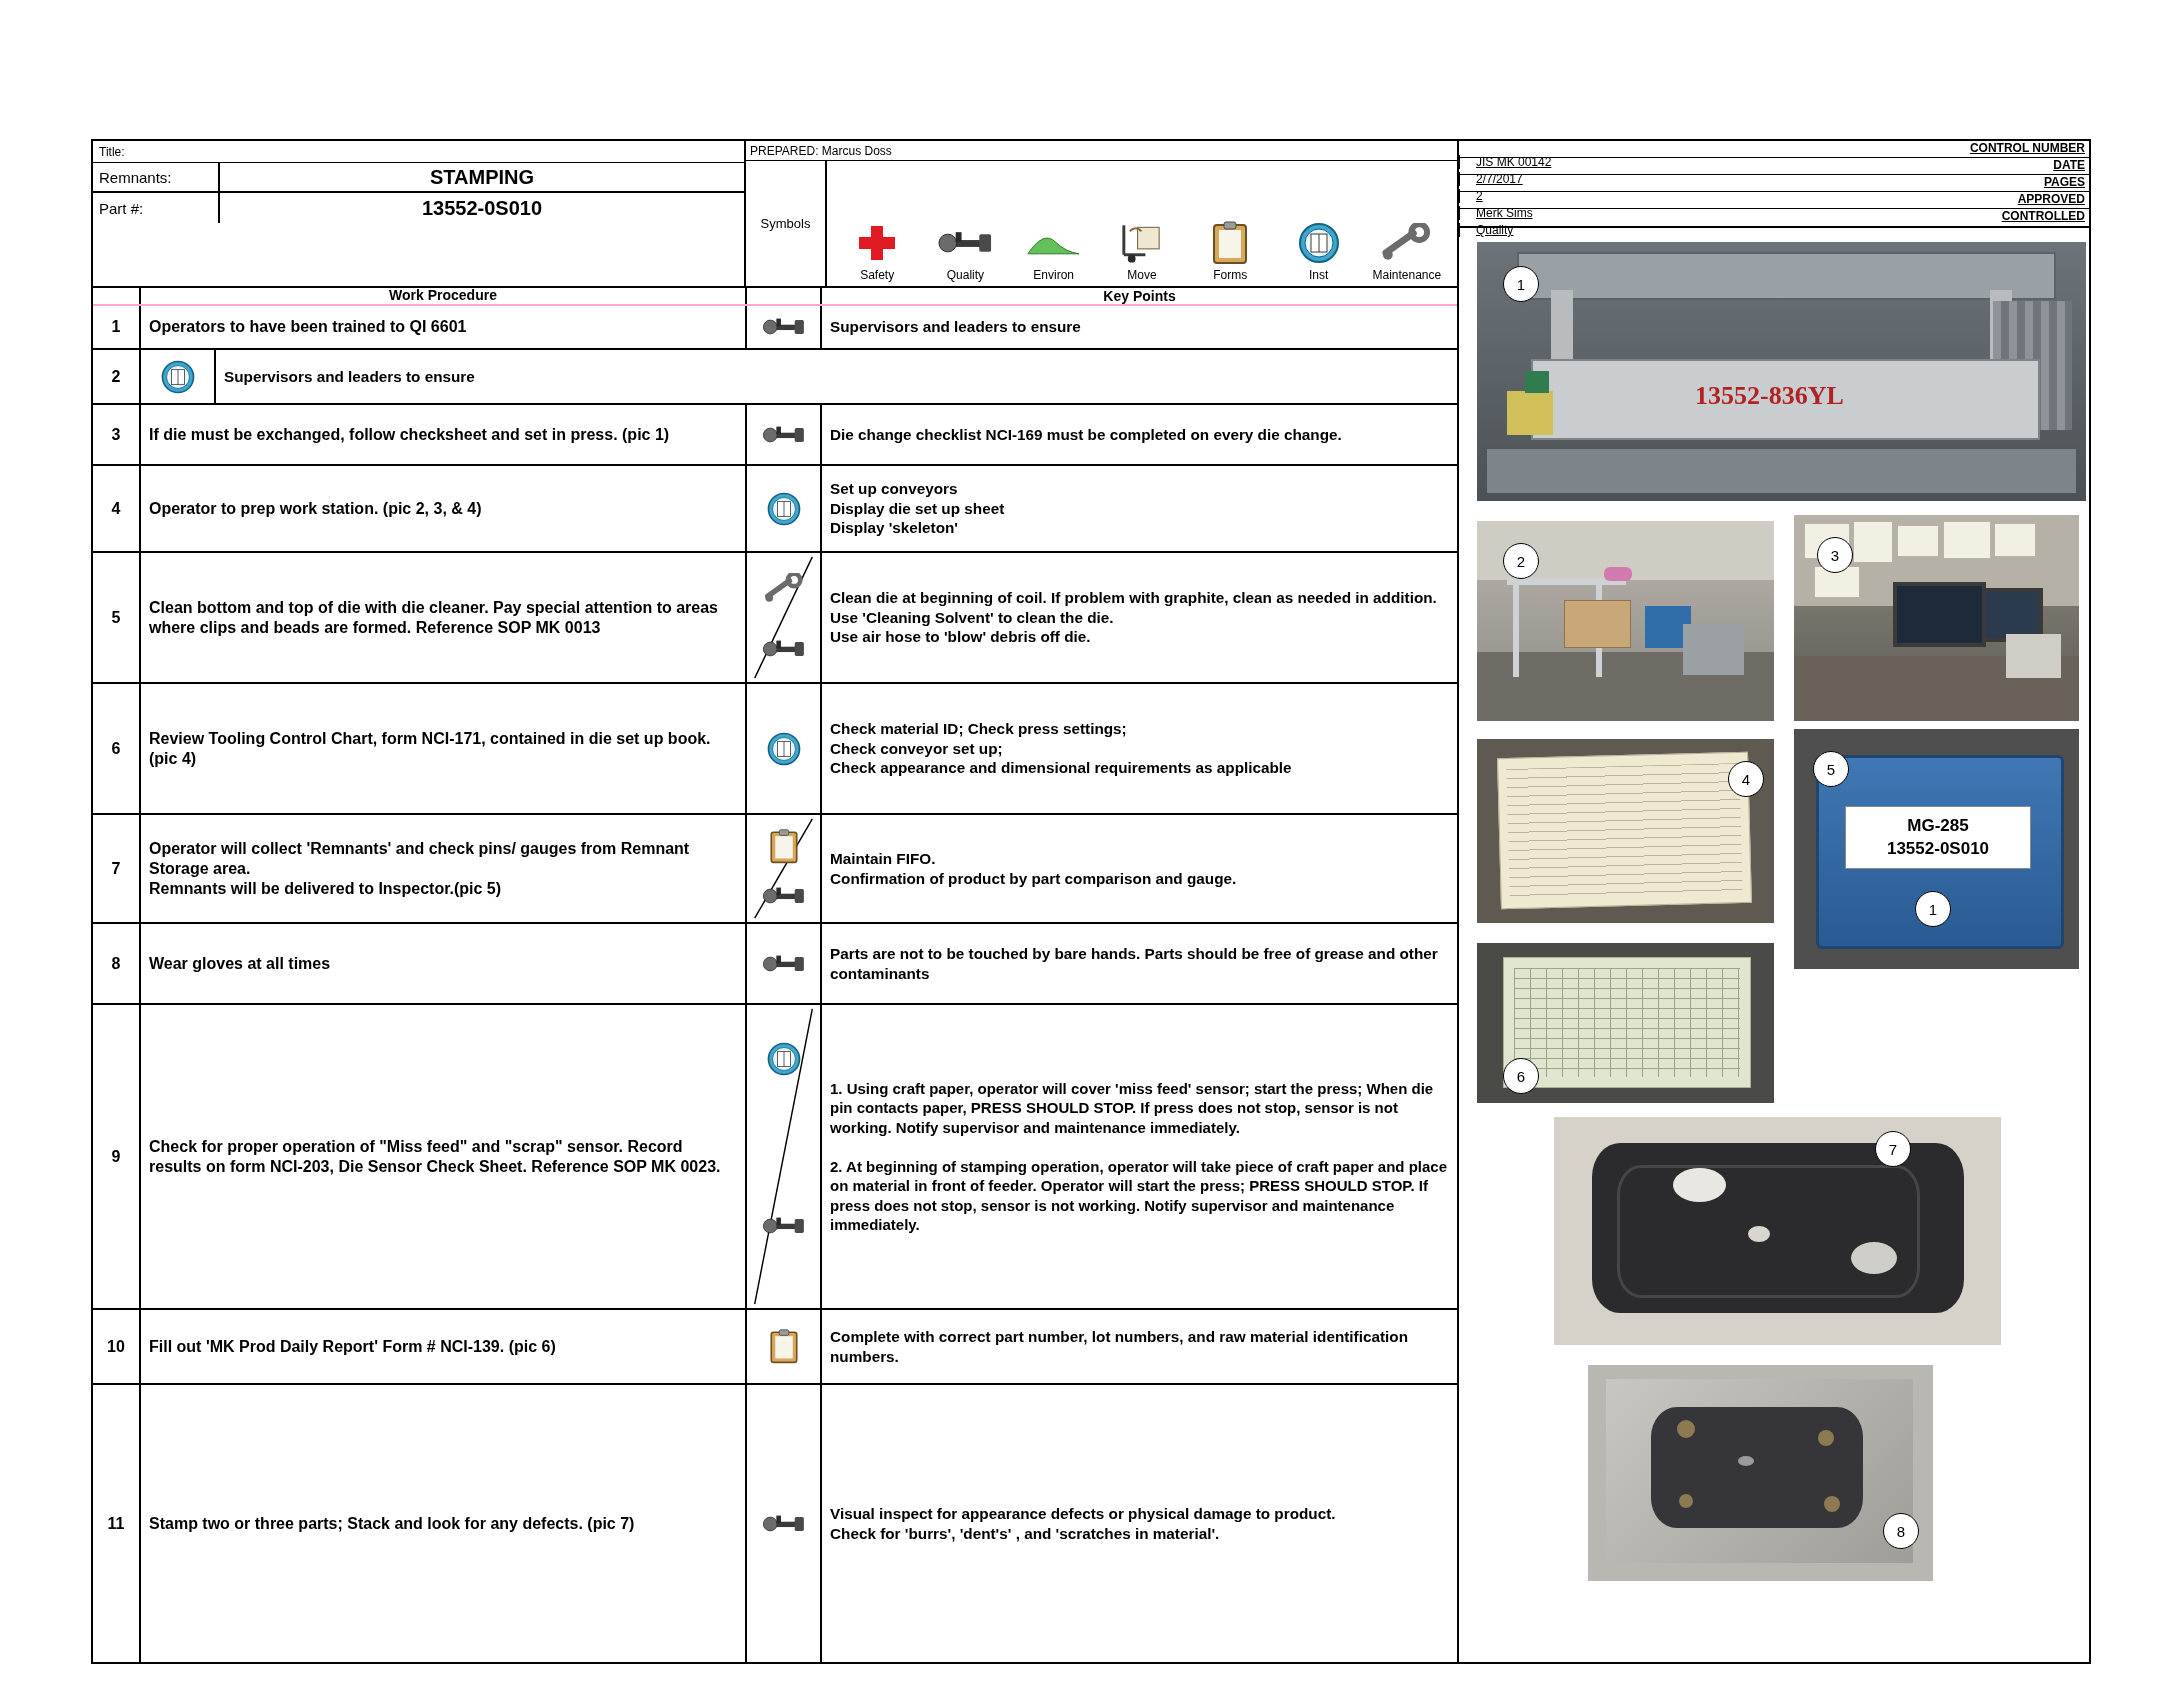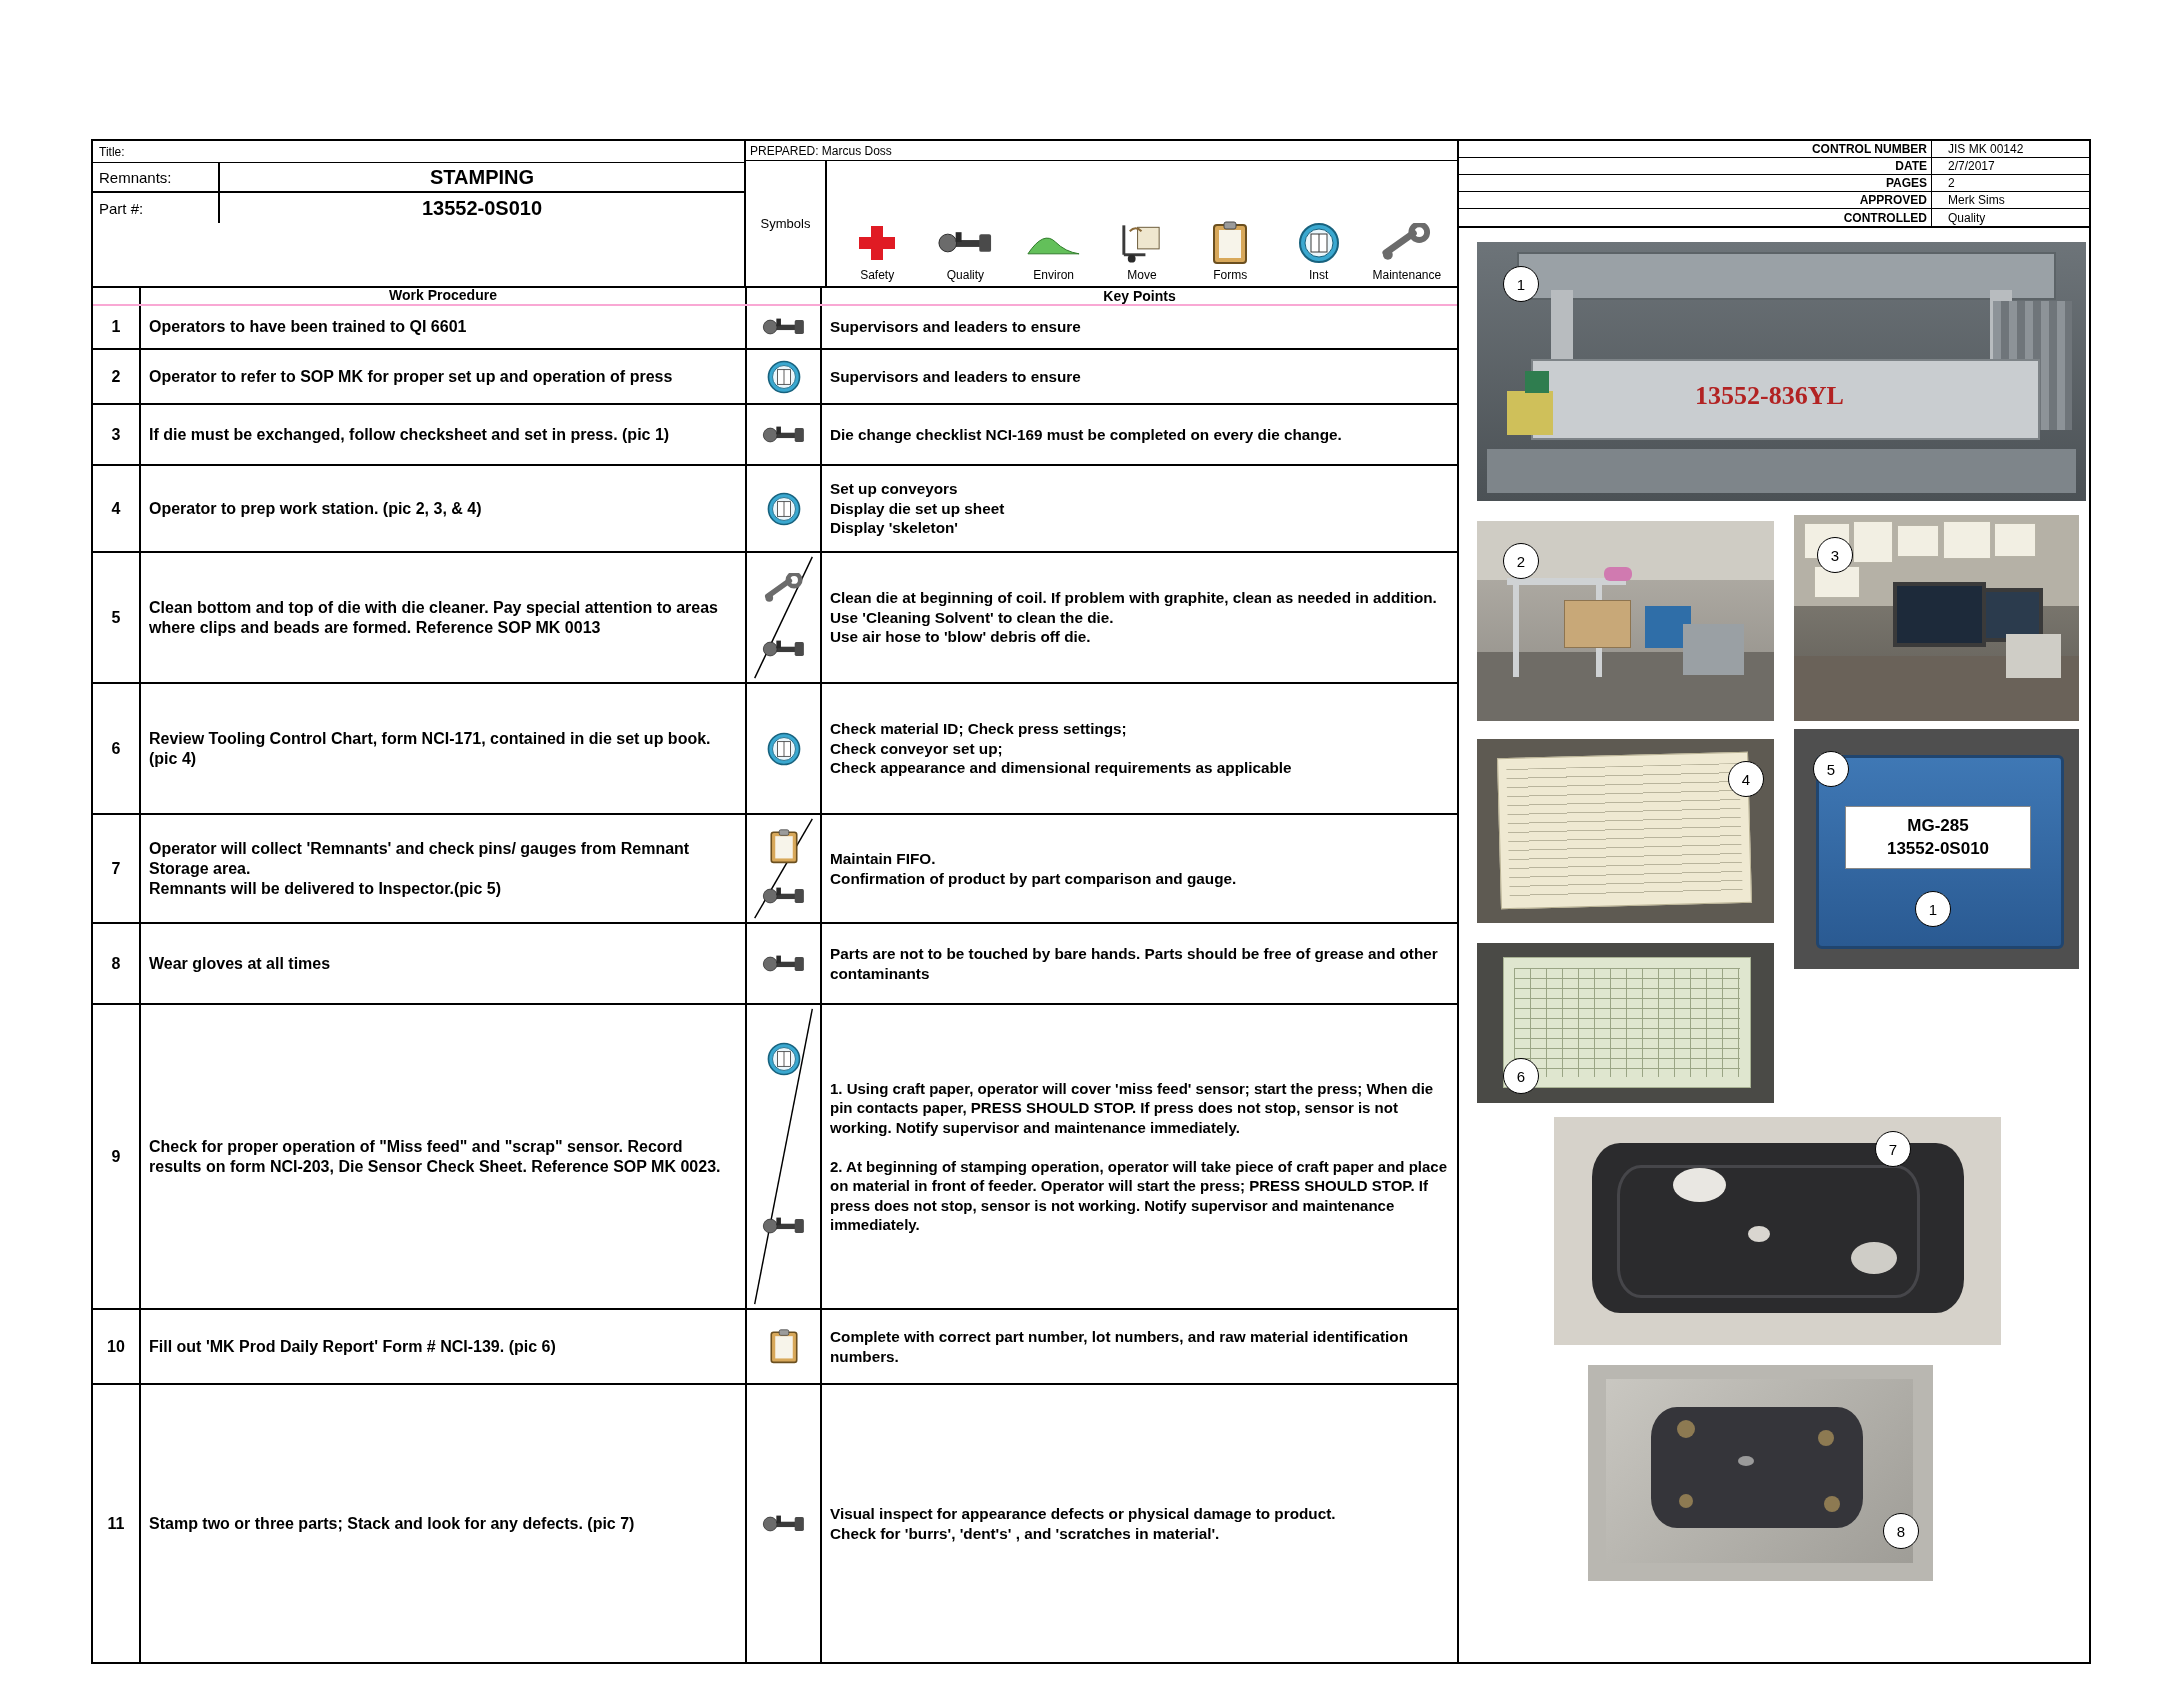--- a/index.html
+++ b/index.html
@@ -253,25 +253,26 @@
     display: flex;
     flex-direction: column;
     position: relative;
   }
   .ctrl-table {
     border-bottom: 2px solid #000;
     box-sizing: border-box;
   }
   .ctrl-row {
     display: flex;
-    flex-direction: row;
+    flex-direction: column;
     height: 17px;
     border-bottom: 1px solid #000;
     box-sizing: border-box;
     font-size: 12px;
+    text-decoration: underline;
   }
   .ctrl-row:last-child { border-bottom: none; }
   .ctrl-lbl {
     flex: 1;
     text-align: right;
     padding-right: 4px;
     font-weight: bold;
     display: flex; align-items: center; justify-content: flex-end;
     box-sizing: border-box;
   }
@@ -492,21 +493,20 @@
                 <circle cx="12" cy="17" r="9" fill="#6b6b6b" stroke="#2a2a2a"></circle>
                 <rect x="44" y="8" width="12" height="18" rx="2" fill="#4a4a4a"></rect>
                 <rect x="20" y="6" width="6" height="10" fill="#2a2a2a"></rect>
               </svg>
           </div>
           <div class="c-key">Supervisors and leaders to ensure</div>
         </div>
 
         <div class="row" style="height:55px">
           <div class="c-num">2</div>
-          <div class="c-proc">Operator to refer to SOP MK for proper set up and operation of press</div>
           <div class="c-sym">
             <svg class="ic" width="36" height="36" viewBox="0 0 44 44">
                 <circle cx="22" cy="22" r="19" fill="#3aa8d0" stroke="#18627e" stroke-width="2"></circle>
                 <circle cx="22" cy="22" r="14" fill="#eaf6fb" stroke="#18627e"></circle>
                 <rect x="14" y="13" width="16" height="18" fill="#ffffff" stroke="#3a3a3a"></rect>
                 <path d="M22 13 L22 31" stroke="#3a3a3a"></path>
               </svg>
           </div>
           <div class="c-key">Supervisors and leaders to ensure</div>
         </div>

